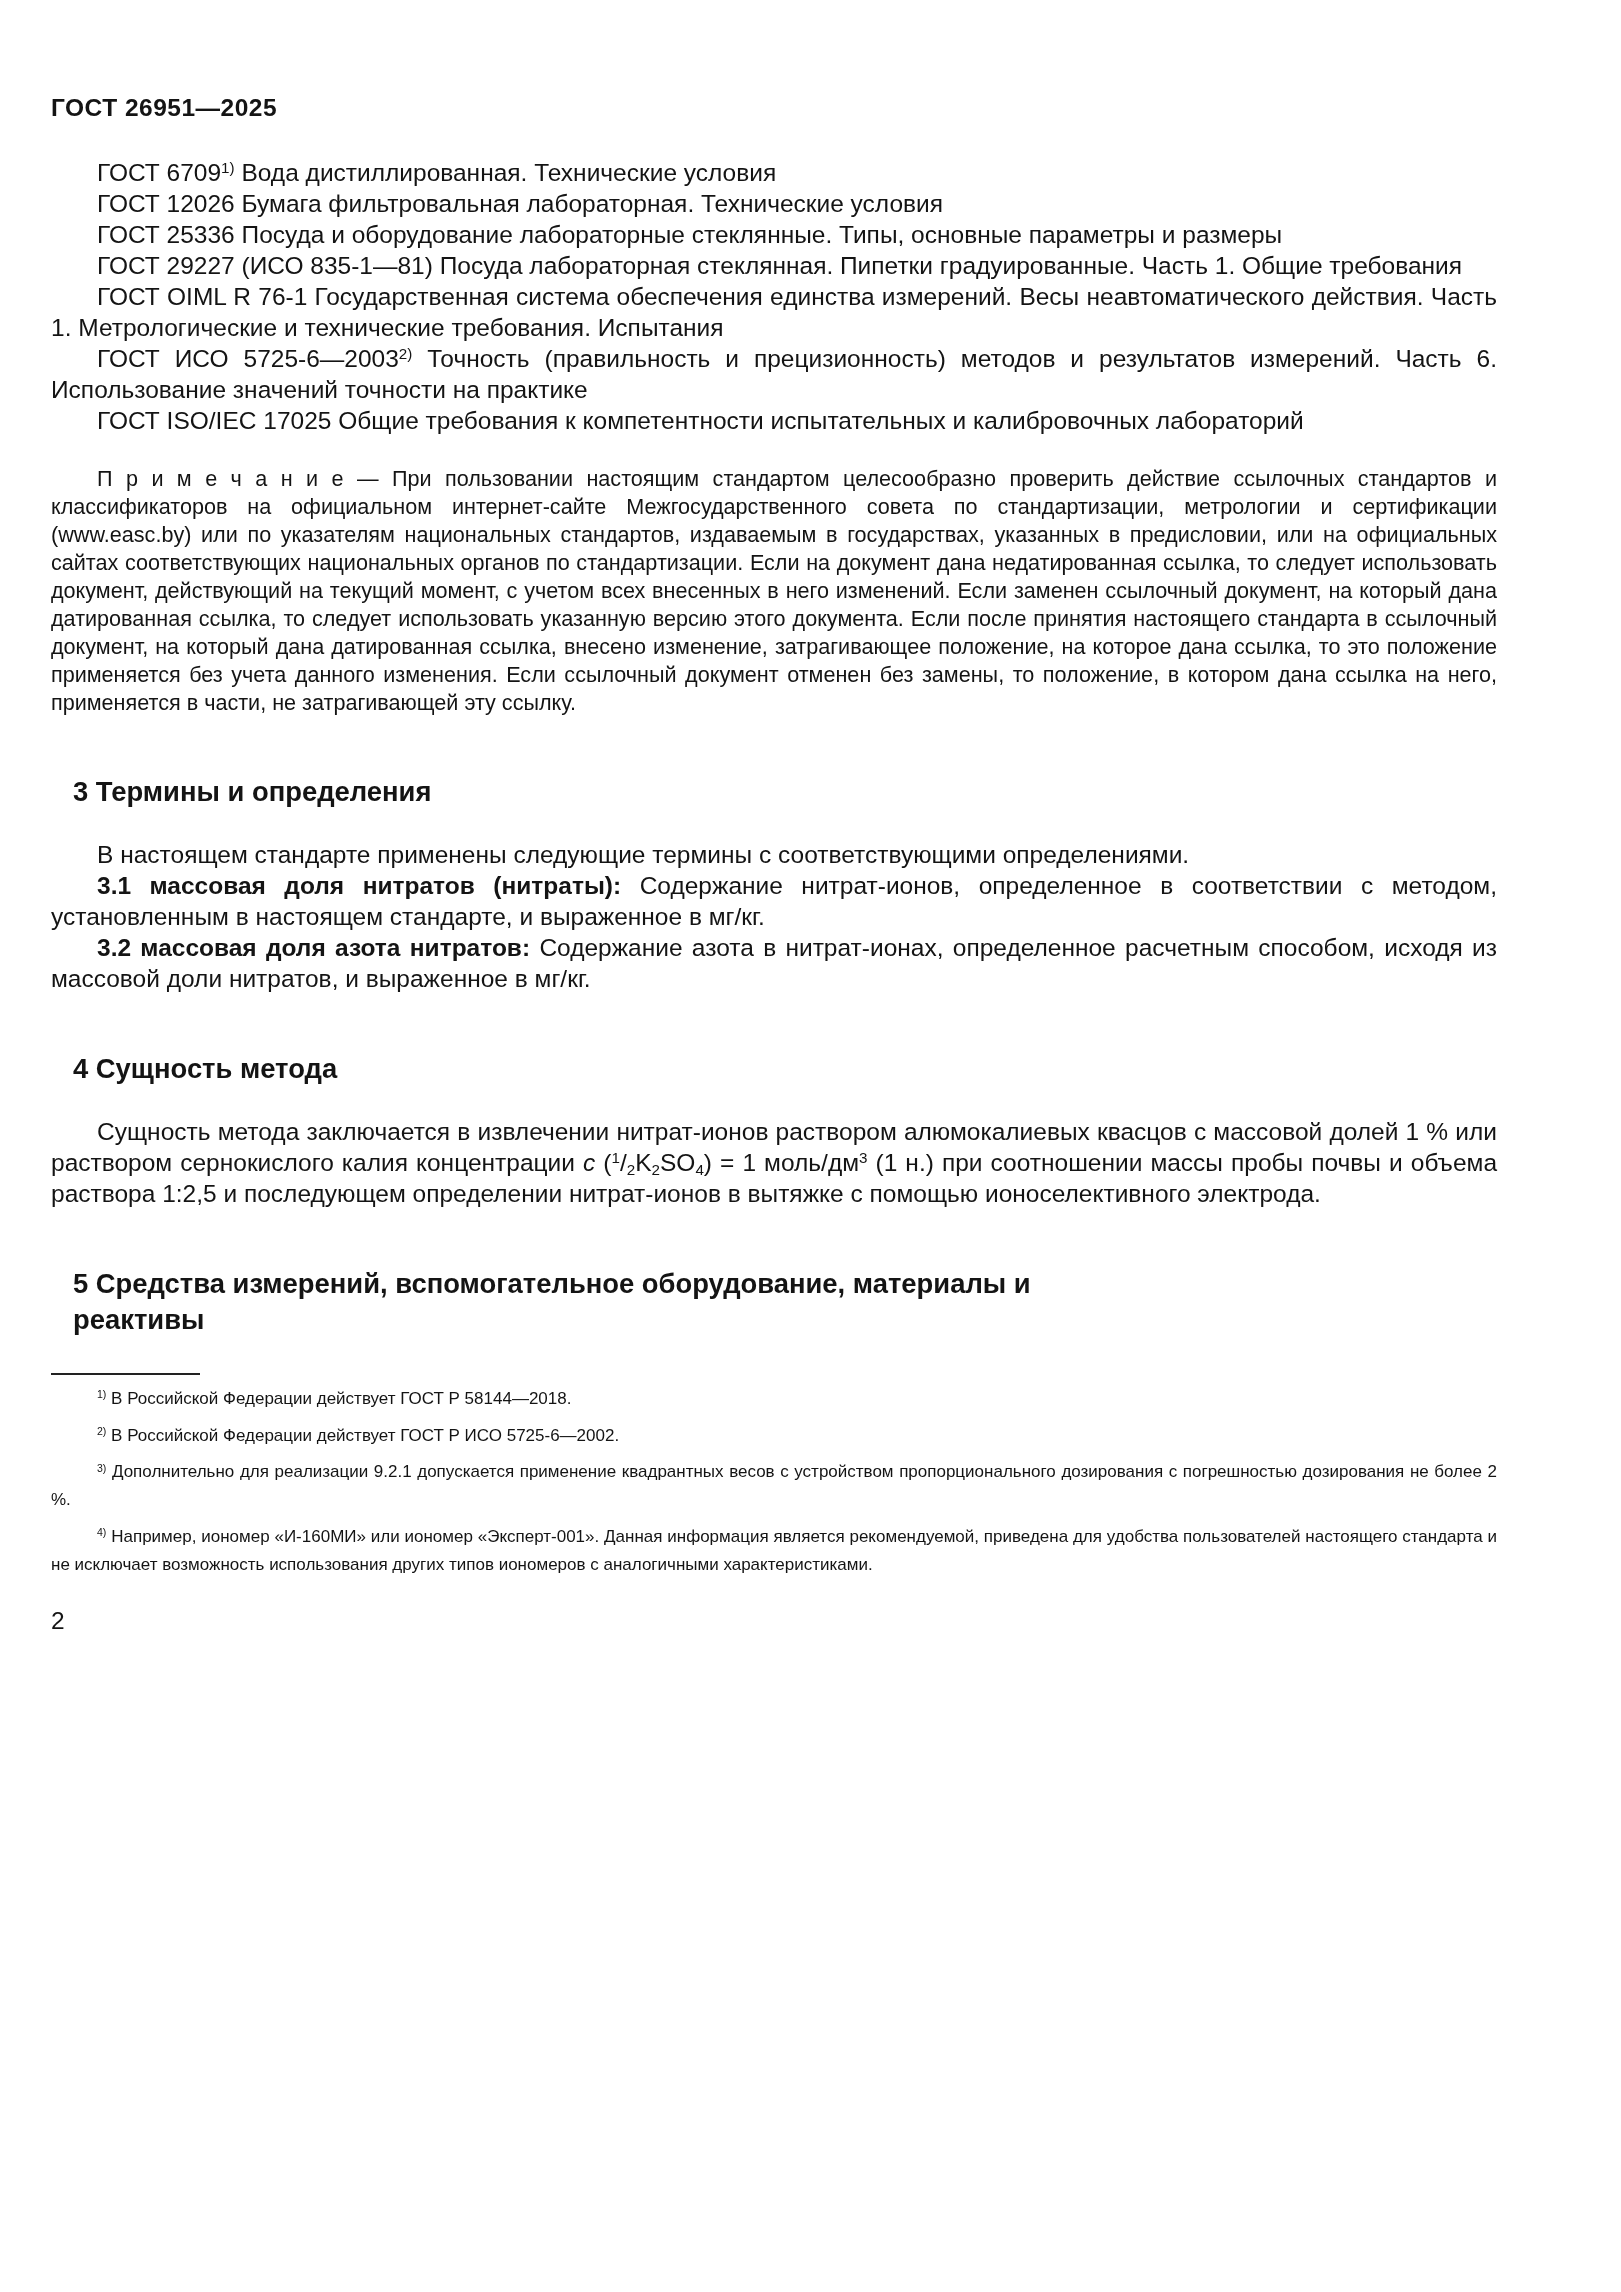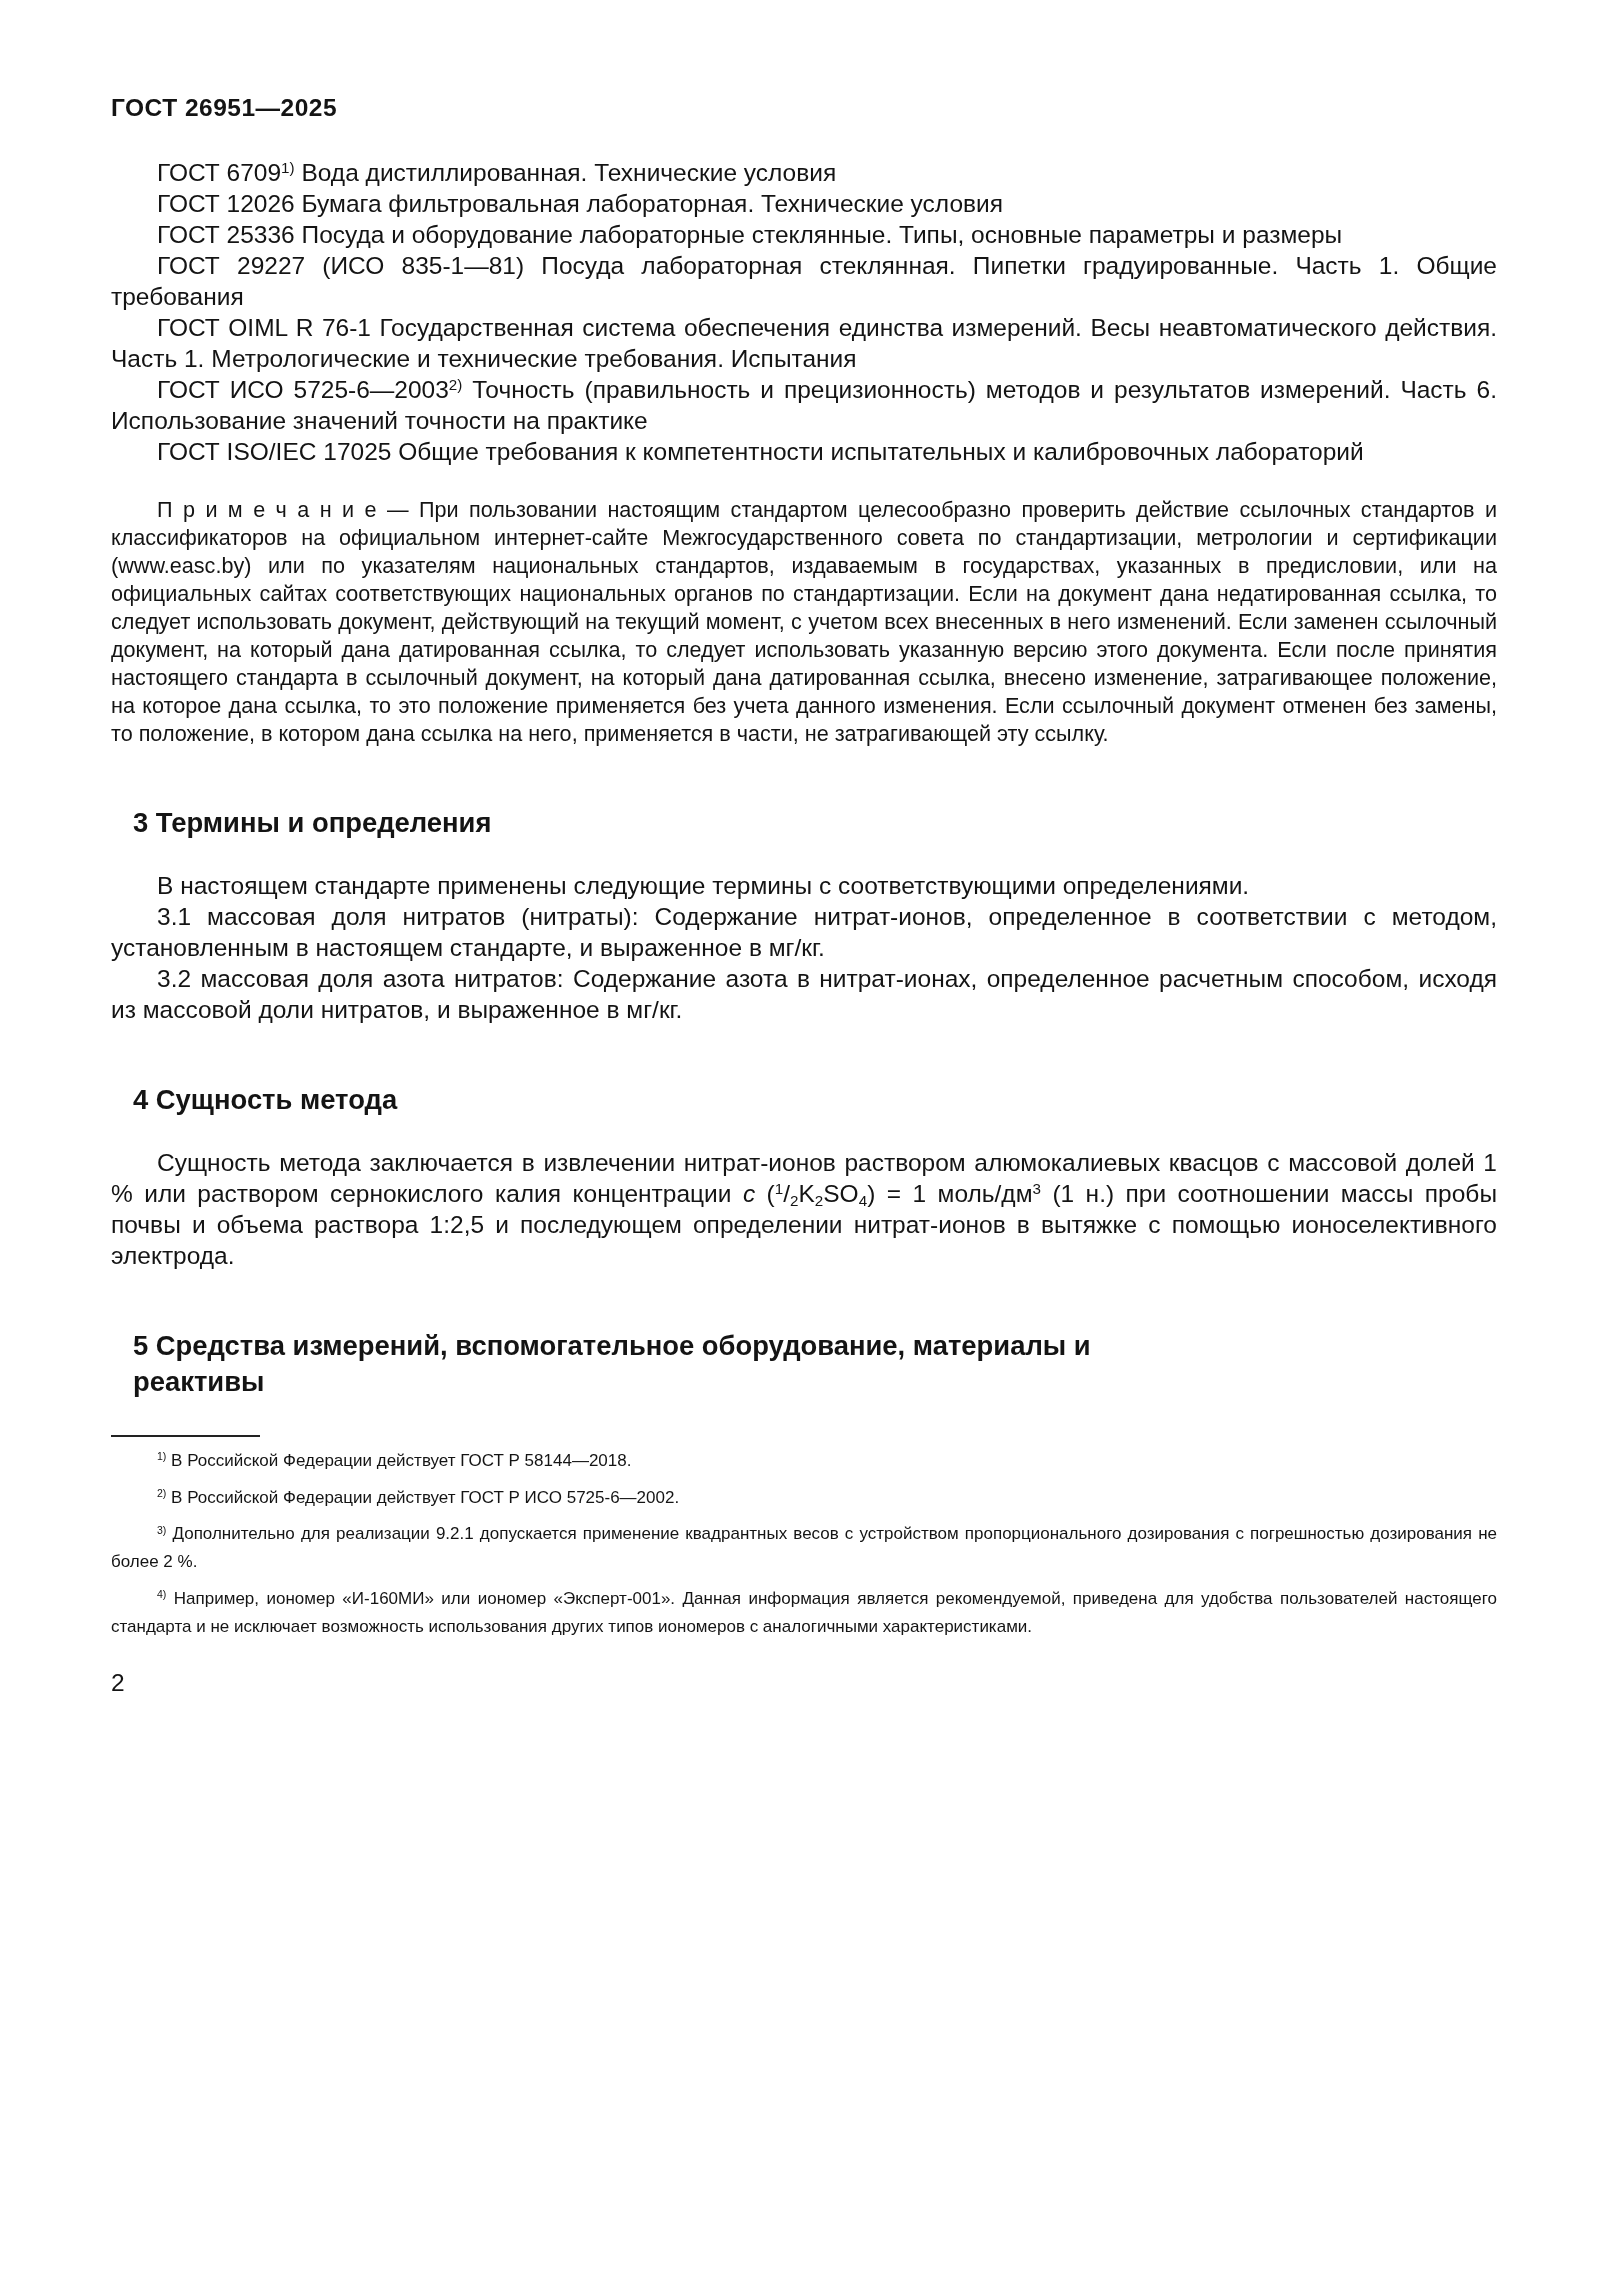--- a/index.html
+++ b/index.html
@@ -5,21 +5,21 @@
   * { margin:0; padding:0; box-sizing:border-box; }
   html, body { background:#e8e8e8; }
   body { width:1621px; font-family:"Liberation Sans", sans-serif; }
 
   .page {
     position:relative;
     width:1621px;
     height:2293px;
     background:#ffffff;
     color:#141414;
-    padding:94px 124px 0 111px;
+    padding:94px 124px 0 51px;
     overflow:hidden;
   }
 
   .running-header {
     font-size:24.5px;
     font-weight:bold;
     letter-spacing:0.5px;
     margin-bottom:35px;
   }
 
@@ -73,21 +73,21 @@
     top:-0.55em;
     line-height:0;
   }
   sub {
     font-size:0.62em;
     vertical-align:baseline;
     position:relative;
     top:0.28em;
     line-height:0;
   }
-  b { font-weight:normal; }
+  b { font-weight:bold; }
   i { font-style:italic; }
 </style>
 </head>
 <body>
 
 <div class="page">
 
   <div class="running-header">ГОСТ 26951—2025</div>
 
   <section>

